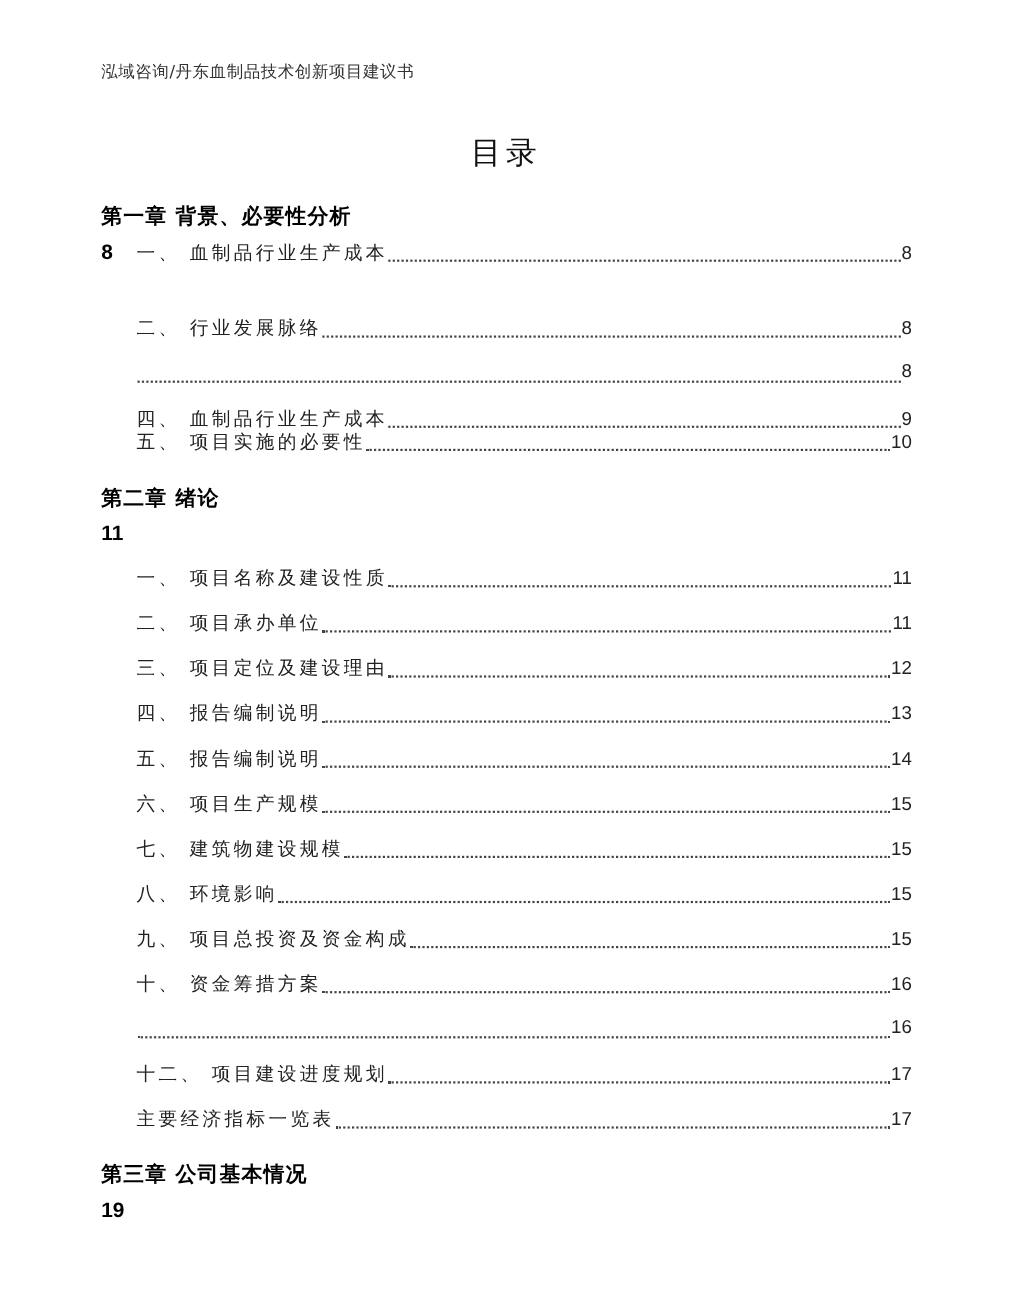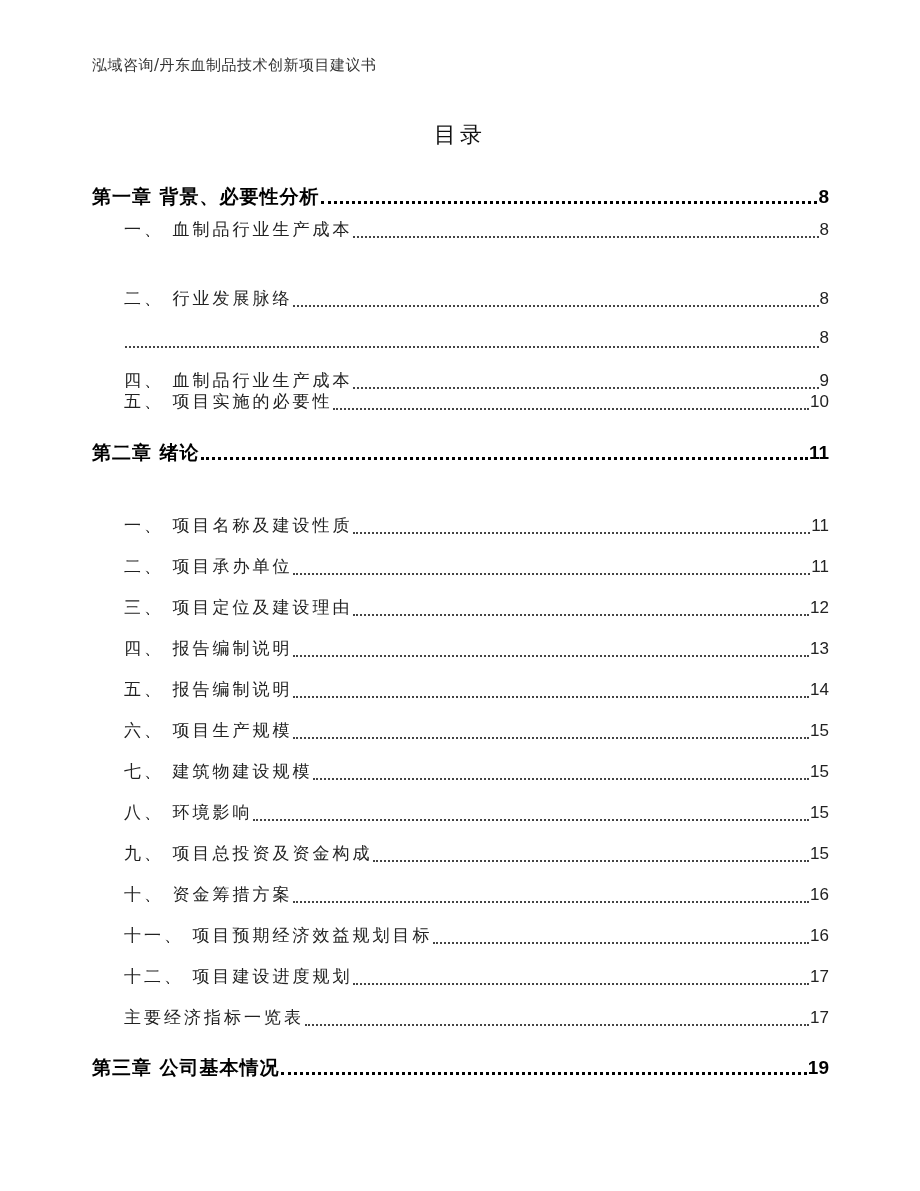--- a/index.html
+++ b/index.html
@@ -23,21 +23,21 @@
       color: #333;
       letter-spacing: 0.5px;
       white-space: nowrap;
     }
     .title {
       position: absolute;
       left: 0;
       width: 920px;
       top: 120px;
       text-align: center;
-      font-size: 22px;
+      font-size: 28px;
       letter-spacing: 4px;
       color: #111;
     }
     .toc {
       position: absolute;
       left: 92px;
       width: 737px;
       top: 0;
     }
     .toc-row {
@@ -46,20 +46,21 @@
       right: 0;
       display: flex;
       align-items: baseline;
       white-space: nowrap;
       height: 26px;
     }
     .toc-row.chapter {
       font-weight: bold;
       font-size: 19px;
       color: #000;
+      flex-direction: column;
     }
     .toc-row.section {
       font-size: 17px;
       color: #222;
       padding-left: 32px;
       justify-content: flex-end;
     }
     .toc-row.section .label {
       letter-spacing: 3px;
     }
@@ -188,21 +189,20 @@
     <span class="label">九、 项目总投资及资金构成</span>
     <span class="leader"></span>
     <span class="page">15</span>
   </div>
   <div class="toc-row section" style="top:883px">
     <span class="label">十、 资金筹措方案</span>
     <span class="leader"></span>
     <span class="page">16</span>
   </div>
   <div class="toc-row section" style="top:924px">
-    <span class="label">十一、 项目预期经济效益规划目标</span>
     <span class="leader"></span>
     <span class="page">16</span>
   </div>
   <div class="toc-row section" style="top:965px">
     <span class="label">十二、 项目建设进度规划</span>
     <span class="leader"></span>
     <span class="page">17</span>
   </div>
   <div class="toc-row section" style="top:1006px">
     <span class="label">主要经济指标一览表</span>

